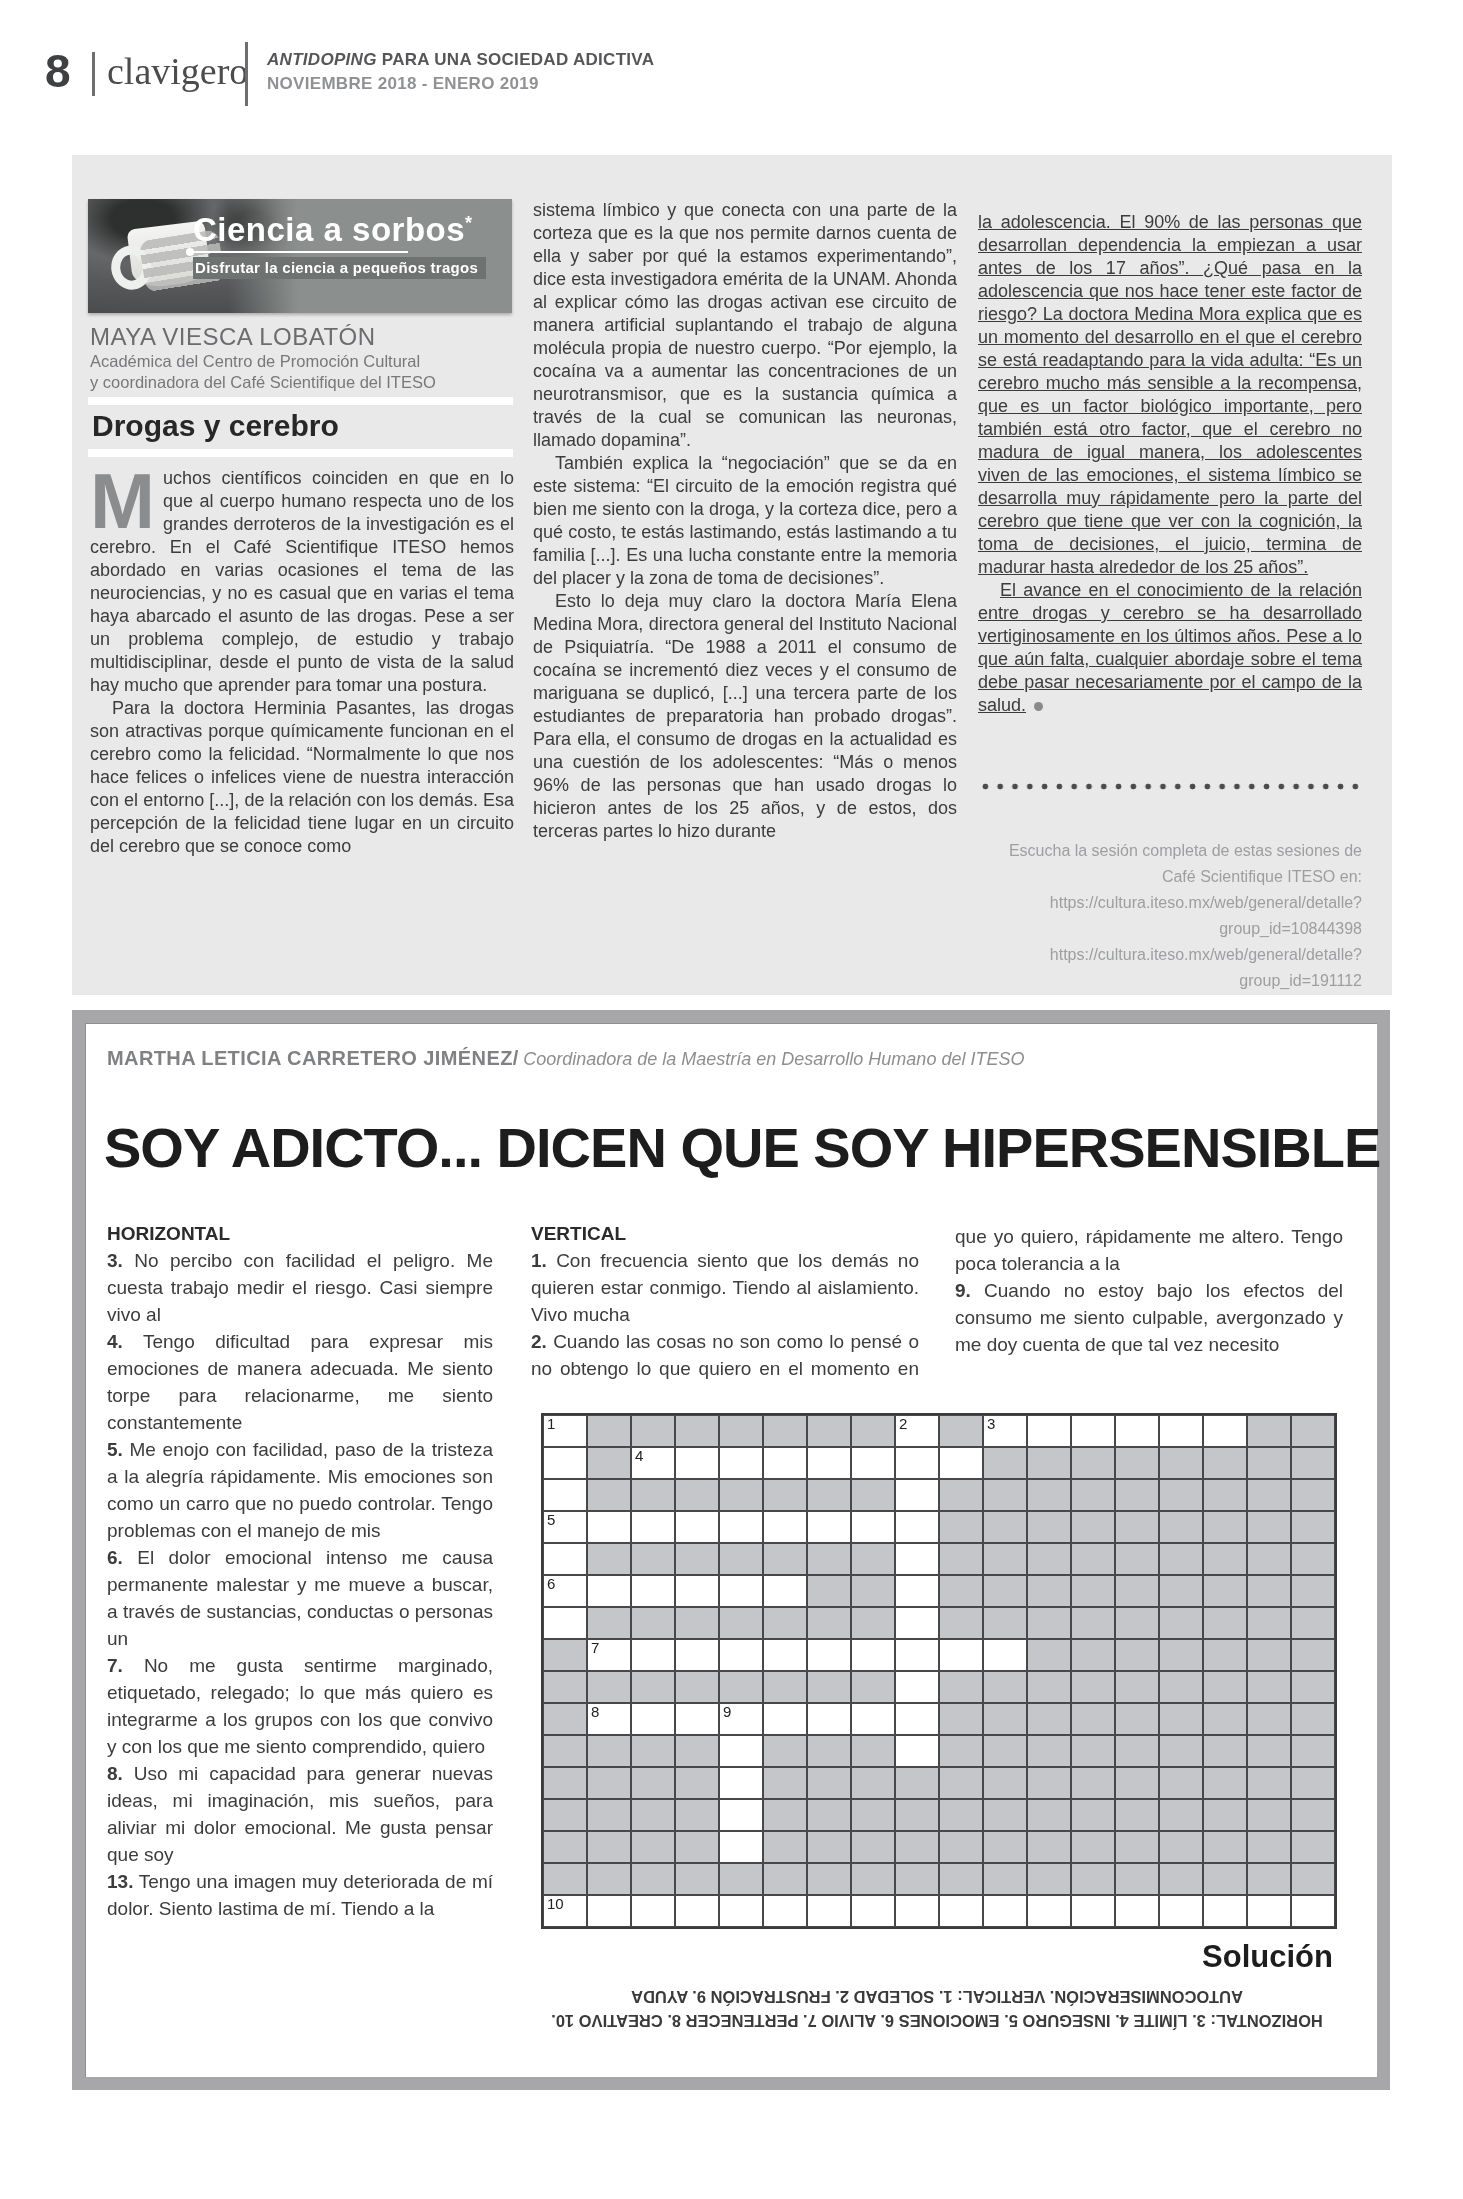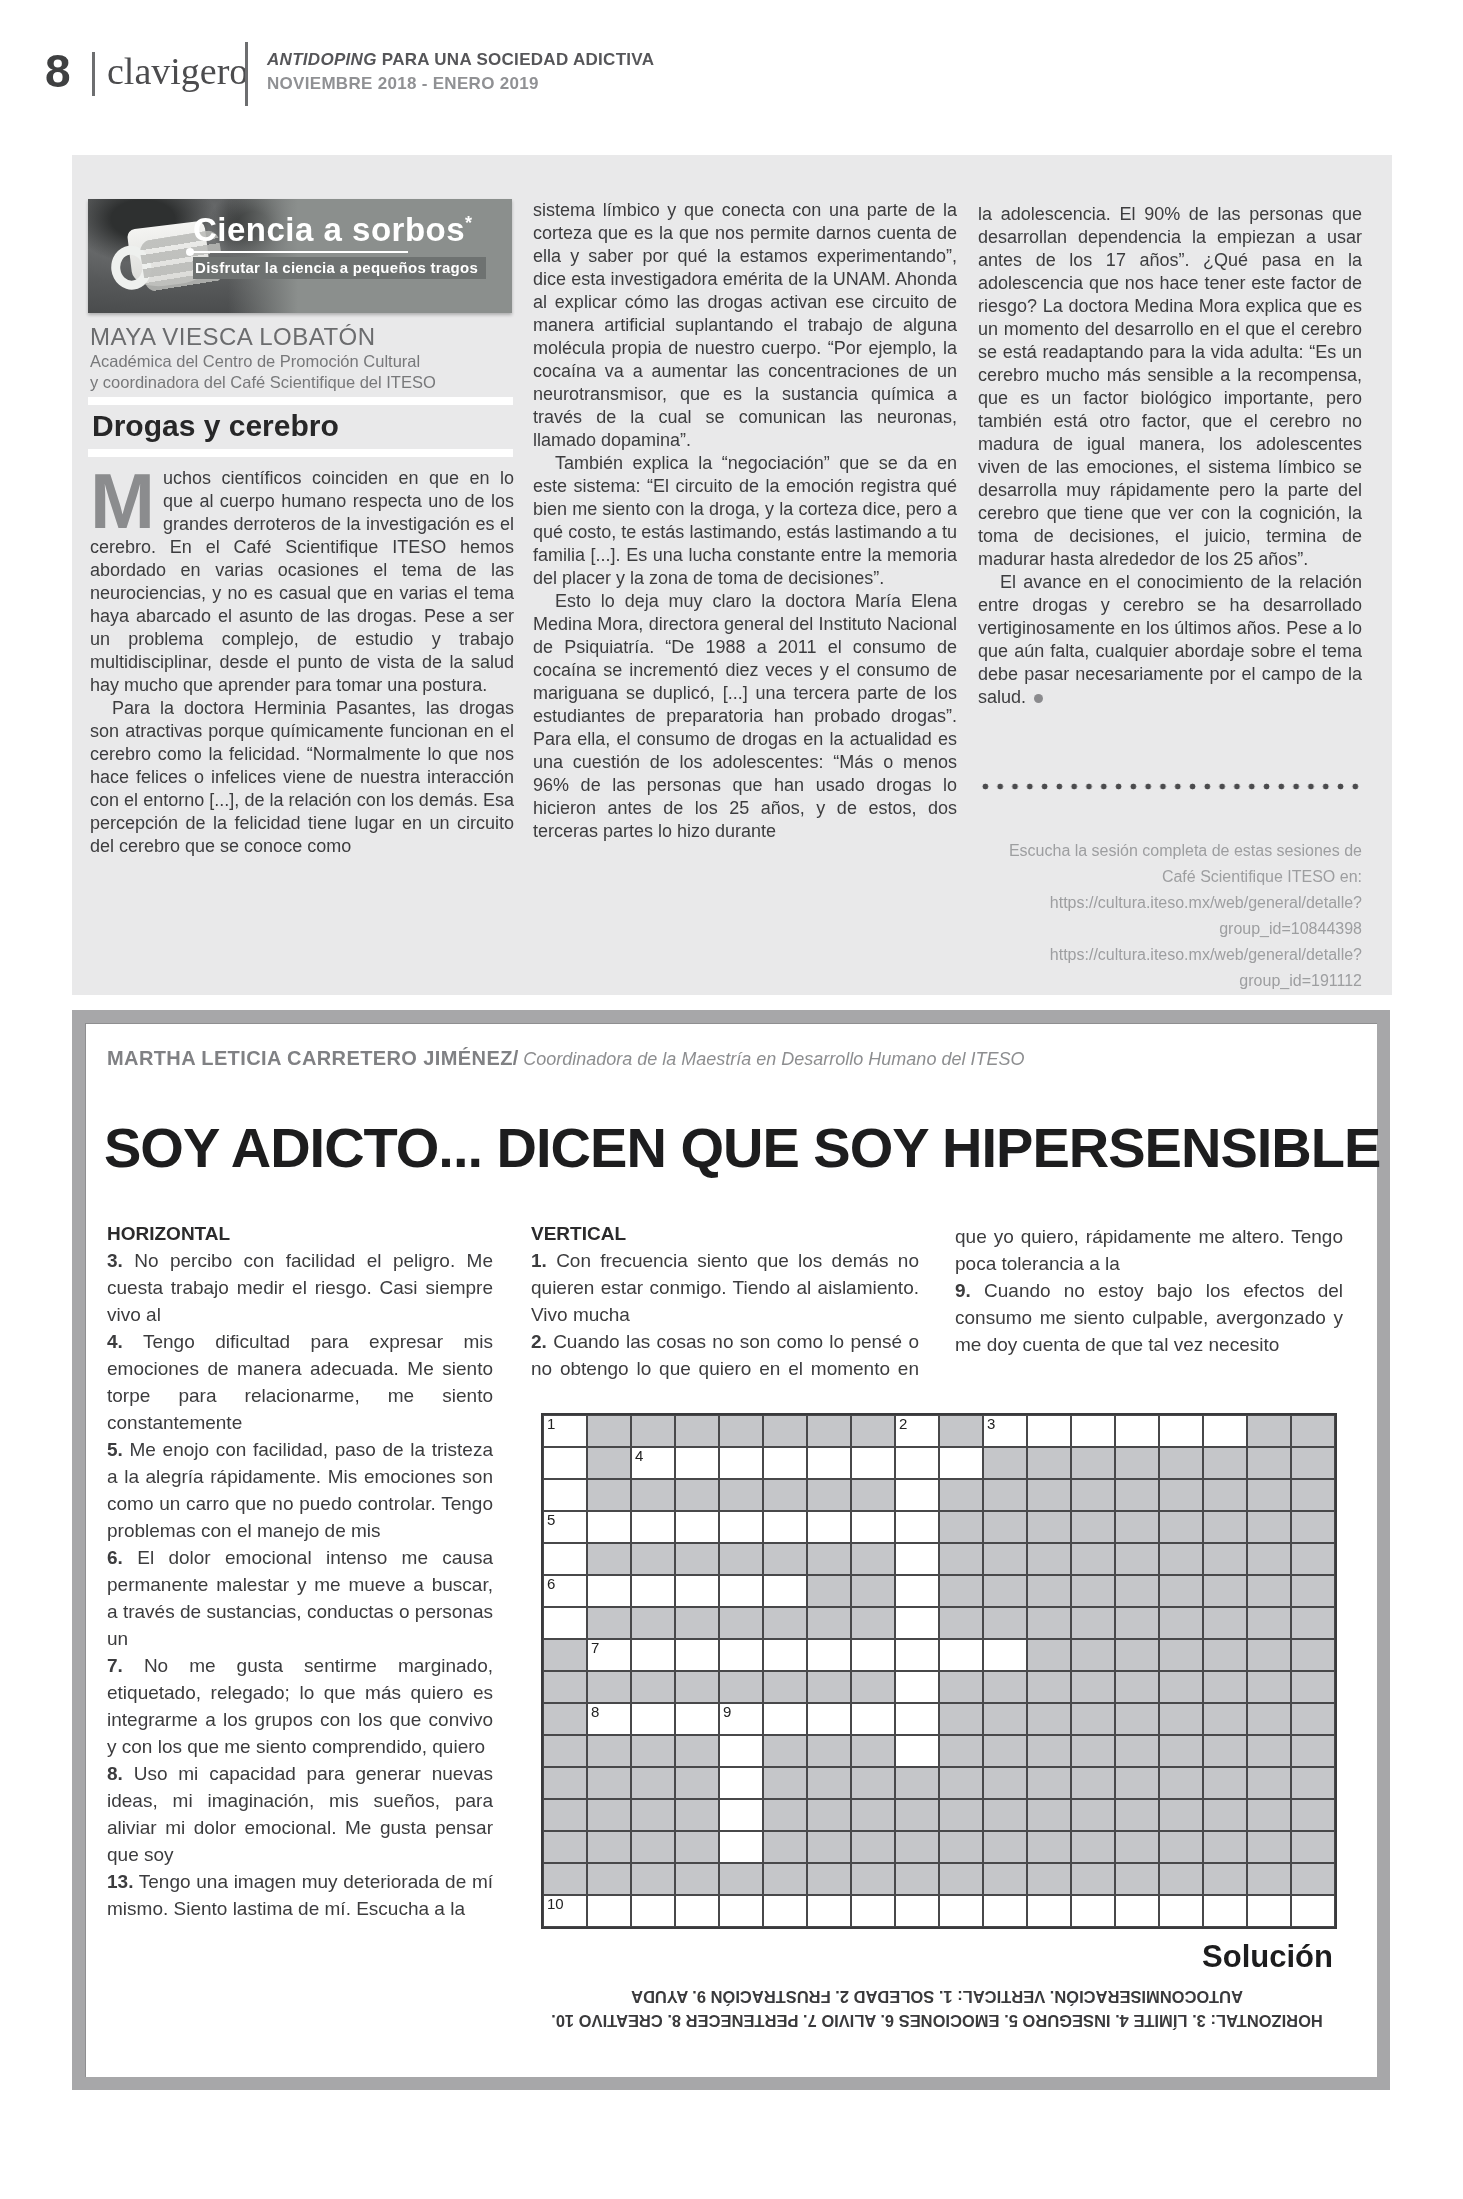--- a/index.html
+++ b/index.html
@@ -45,21 +45,21 @@
   .author-role{font-size:16.5px;color:#77787a;line-height:1.25;}
 
   .article-title{position:absolute;left:16px;top:242px;width:425px;background:var(--box-gray);
      border-top:8px solid #fff;border-bottom:8px solid #fff;padding:4px 0 6px 4px;
      font-size:30px;font-weight:bold;color:#272728;}
 
   .col{position:absolute;font-size:18px;line-height:23px;color:var(--text-dark);text-align:justify;}
   .col p.ind{text-indent:22px;}
   .col1{left:18px;top:312px;width:424px;}
   .col2{left:461px;top:44px;width:424px;}
-  .col3{left:906px;top:48px;width:384px;}
+  .col3{left:906px;top:56px;width:384px;text-decoration:underline;}
   .dropcap{float:left;font-size:78px;line-height:60px;font-weight:bold;color:#8b8c8e;padding:4px 8px 0 0;}
   .endmark{display:inline-block;width:9px;height:9px;border-radius:50%;background:#8a8a8d;margin-left:8px;}
 
   .note-block{position:absolute;left:906px;top:628px;width:384px;}
   .dotted-rule{height:7px;background-image:radial-gradient(circle,#4b4b4d 2.6px,transparent 3.2px);background-size:14.8px 7px;background-repeat:repeat-x;}
   .note-text{margin-top:48px;text-align:right;font-size:16px;line-height:26px;color:var(--text-light);}
 
   
   .cross-box{position:absolute;left:72px;top:1010px;width:1318px;height:1080px;background:#fff;
      border:13px solid var(--frame-gray);box-shadow:inset 1px 1px 0 #8e8e90;}
@@ -163,21 +163,21 @@
     <h1 class="cross-title">SOY ADICTO... DICEN QUE SOY HIPERSENSIBLE</h1>
 
     <div class="clues-h">
       <div class="clue-head">HORIZONTAL</div>
       <p class="clue"><b>3.</b> <span>No percibo con facilidad el peligro. Me cuesta trabajo medir el riesgo. Casi siempre vivo al</span></p>
       <p class="clue"><b>4.</b> <span>Tengo dificultad para expresar mis emociones de manera adecuada. Me siento torpe para relacionarme, me siento constantemente</span></p>
       <p class="clue"><b>5.</b> <span>Me enojo con facilidad, paso de la tristeza a la alegría rápidamente. Mis emociones son como un carro que no puedo controlar. Tengo problemas con el manejo de mis</span></p>
       <p class="clue"><b>6.</b> <span>El dolor emocional intenso me causa permanente malestar y me mueve a buscar, a través de sustancias, conductas o personas un</span></p>
       <p class="clue"><b>7.</b> <span>No me gusta sentirme marginado, etiquetado, relegado; lo que más quiero es integrarme a los grupos con los que convivo y con los que me siento comprendido, quiero</span></p>
       <p class="clue"><b>8.</b> <span>Uso mi capacidad para generar nuevas ideas, mi imaginación, mis sueños, para aliviar mi dolor emocional. Me gusta pensar que soy</span></p>
-      <p class="clue"><b>13.</b> <span>Tengo una imagen muy deteriorada de mí mismo. Siento lastima de mí. Escucha a la</span></p>
+      <p class="clue"><b>13.</b> <span>Tengo una imagen muy deteriorada de mí dolor. Siento lastima de mí. Tiendo a la</span></p>
     </div>
 
     <div class="clues-v">
       <div class="clue-head">VERTICAL</div>
       <p class="clue"><b>1.</b> <span>Con frecuencia siento que los demás no quieren estar conmigo. Tiendo al aislamiento. Vivo mucha</span></p>
       <p class="clue"><b>2.</b> <span>Cuando las cosas no son como lo pensé o no obtengo lo que quiero en el momento en que yo quiero, rápidamente me altero. Tengo poca tolerancia a la</span></p>
       <p class="clue"><b>9.</b> <span>Cuando no estoy bajo los efectos del consumo me siento culpable, avergonzado y me doy cuenta de que tal vez necesito</span></p>
     </div>
 
     <div class="xw-grid" id="xw-grid">

